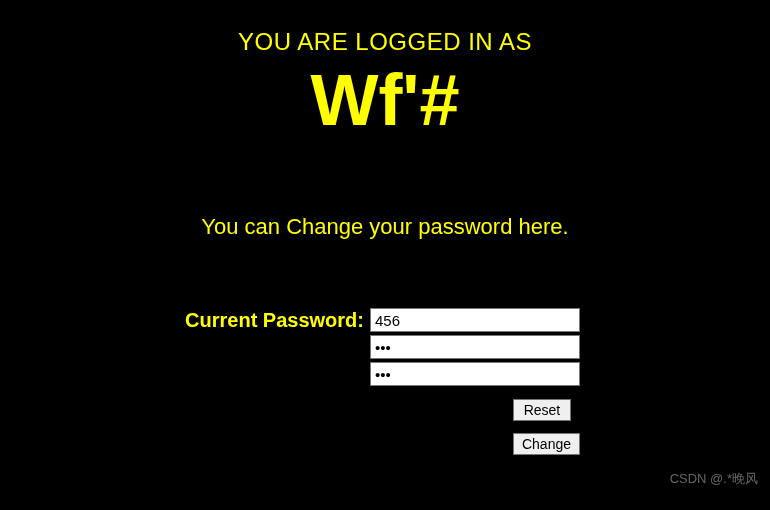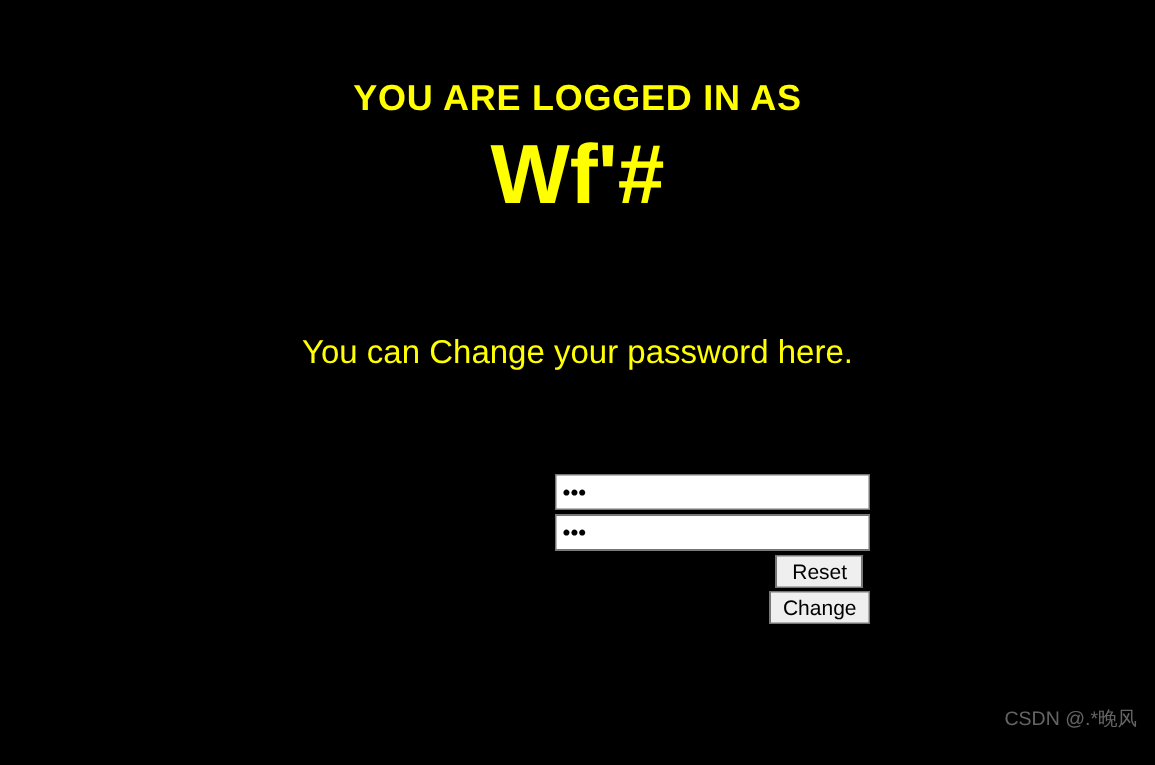--- a/index.html
+++ b/index.html
@@ -12,28 +12,27 @@
       height: 510px;
       background: #000000;
       font-family: "Segoe UI", Tahoma, Geneva, Verdana, sans-serif;
       color: #ffff00;
       overflow: hidden;
       position: relative;
     }
     .header-text {
       text-align: center;
       font-size: 24px;
-      font-weight: bold;
+      font-weight: normal;
       padding-top: 28px;
       letter-spacing: 0.5px;
-      margin-top: 24px;
     }
     .username {
       text-align: center;
-      font-size: 56px;
+      font-size: 72px;
       font-weight: bold;
       margin-top: 8px;
       line-height: 1;
     }
     .subtitle {
       text-align: center;
       font-size: 22px;
       font-weight: normal;
       margin-top: 78px;
     }
@@ -62,23 +61,23 @@
       background: #ffffff;
       border: 1px solid #767676;
       font-family: Arial, sans-serif;
       font-size: 15px;
       padding: 2px 4px;
       color: #000000;
     }
     .button-row {
       display: flex;
       flex-direction: column;
-      align-items: center;
-      gap: 2px;
-      margin-top: 0;
+      align-items: flex-start;
+      gap: 12px;
+      margin-top: 10px;
     }
     .btn {
       background: #efefef;
       border: 1px solid #767676;
       font-family: Arial, sans-serif;
       font-size: 14px;
       padding: 2px 8px;
       color: #000000;
       cursor: pointer;
       min-width: 58px;
@@ -94,20 +93,24 @@
   </style>
 </head>
 <body>
 
 <div class="header-text">YOU ARE LOGGED IN AS</div>
 <div class="username">Wf'#</div>
 <div class="subtitle">You can Change your password here.</div>
 
 <div class="form-container">
   <div class="form-row">
+    <span class="form-label">Current Password:</span>
+    <input type="text" class="form-input" value="456" style="">
+  </div>
+  <div class="form-row">
     <input type="password" class="form-input" value="•••" style="">
   </div>
   <div class="form-row">
     <input type="password" class="form-input" value="•••" style="">
   </div>
   <div class="button-row">
     <button class="btn">Reset</button>
     <button class="btn">Change</button>
   </div>
 </div>

